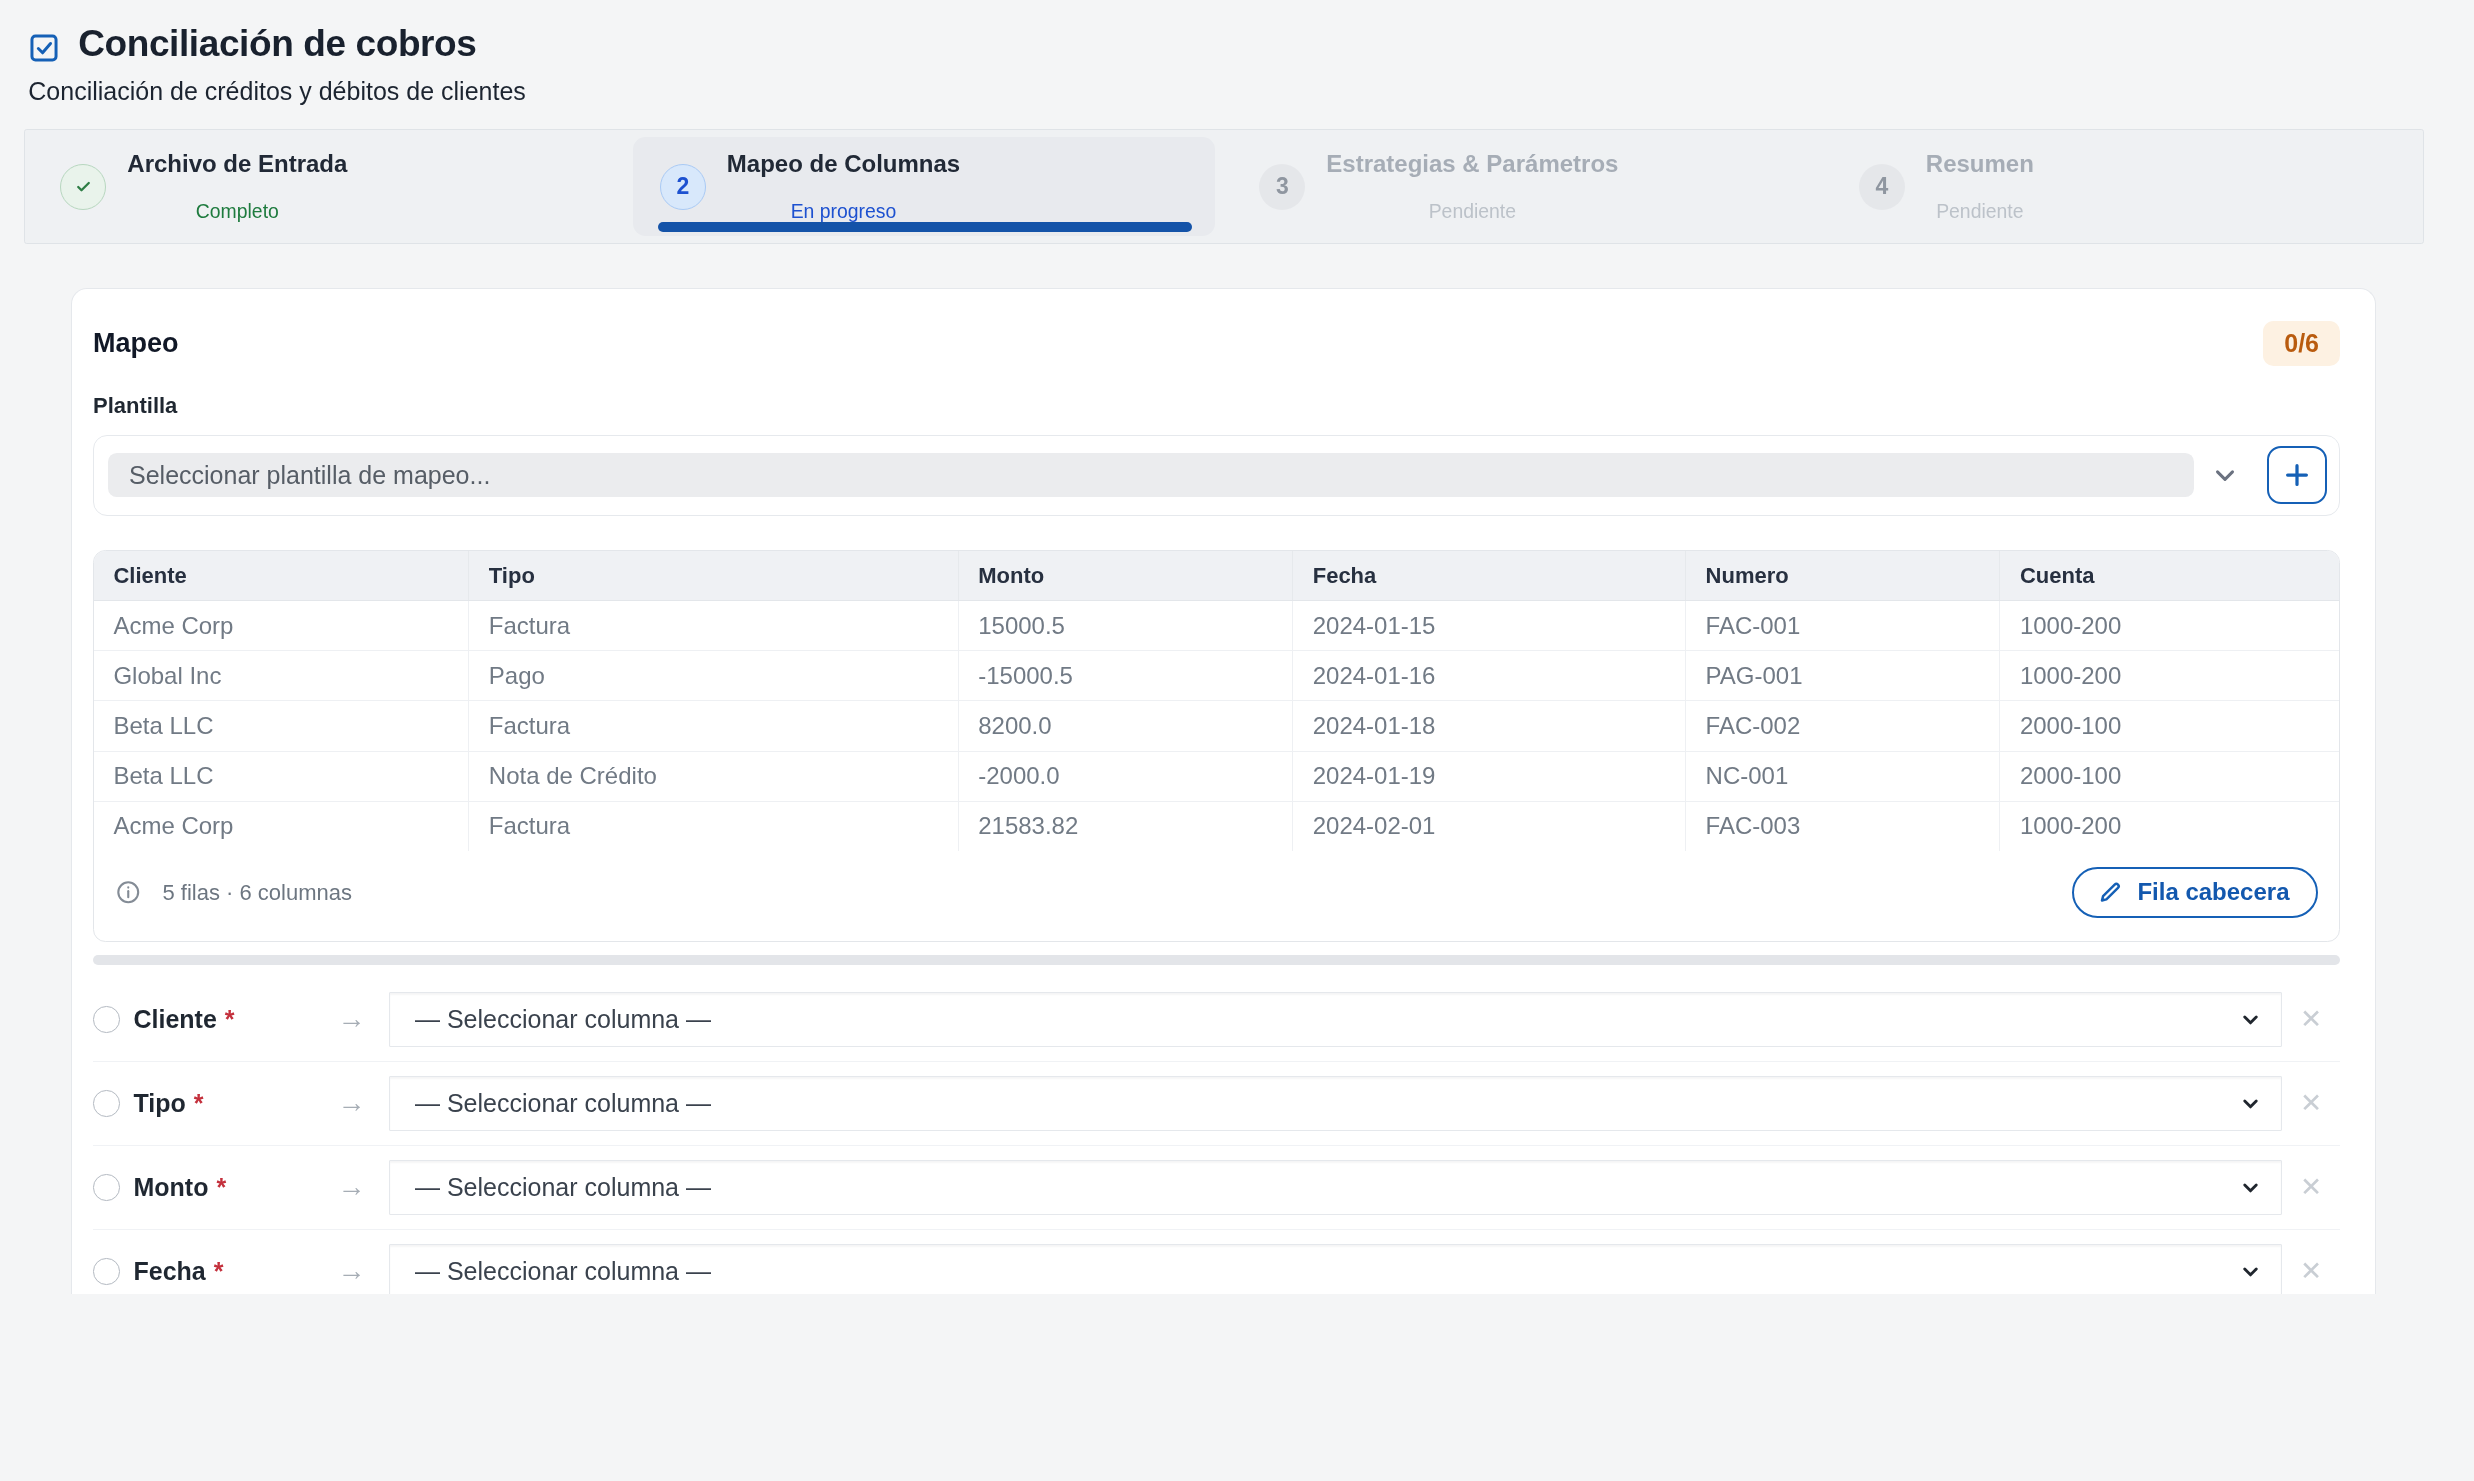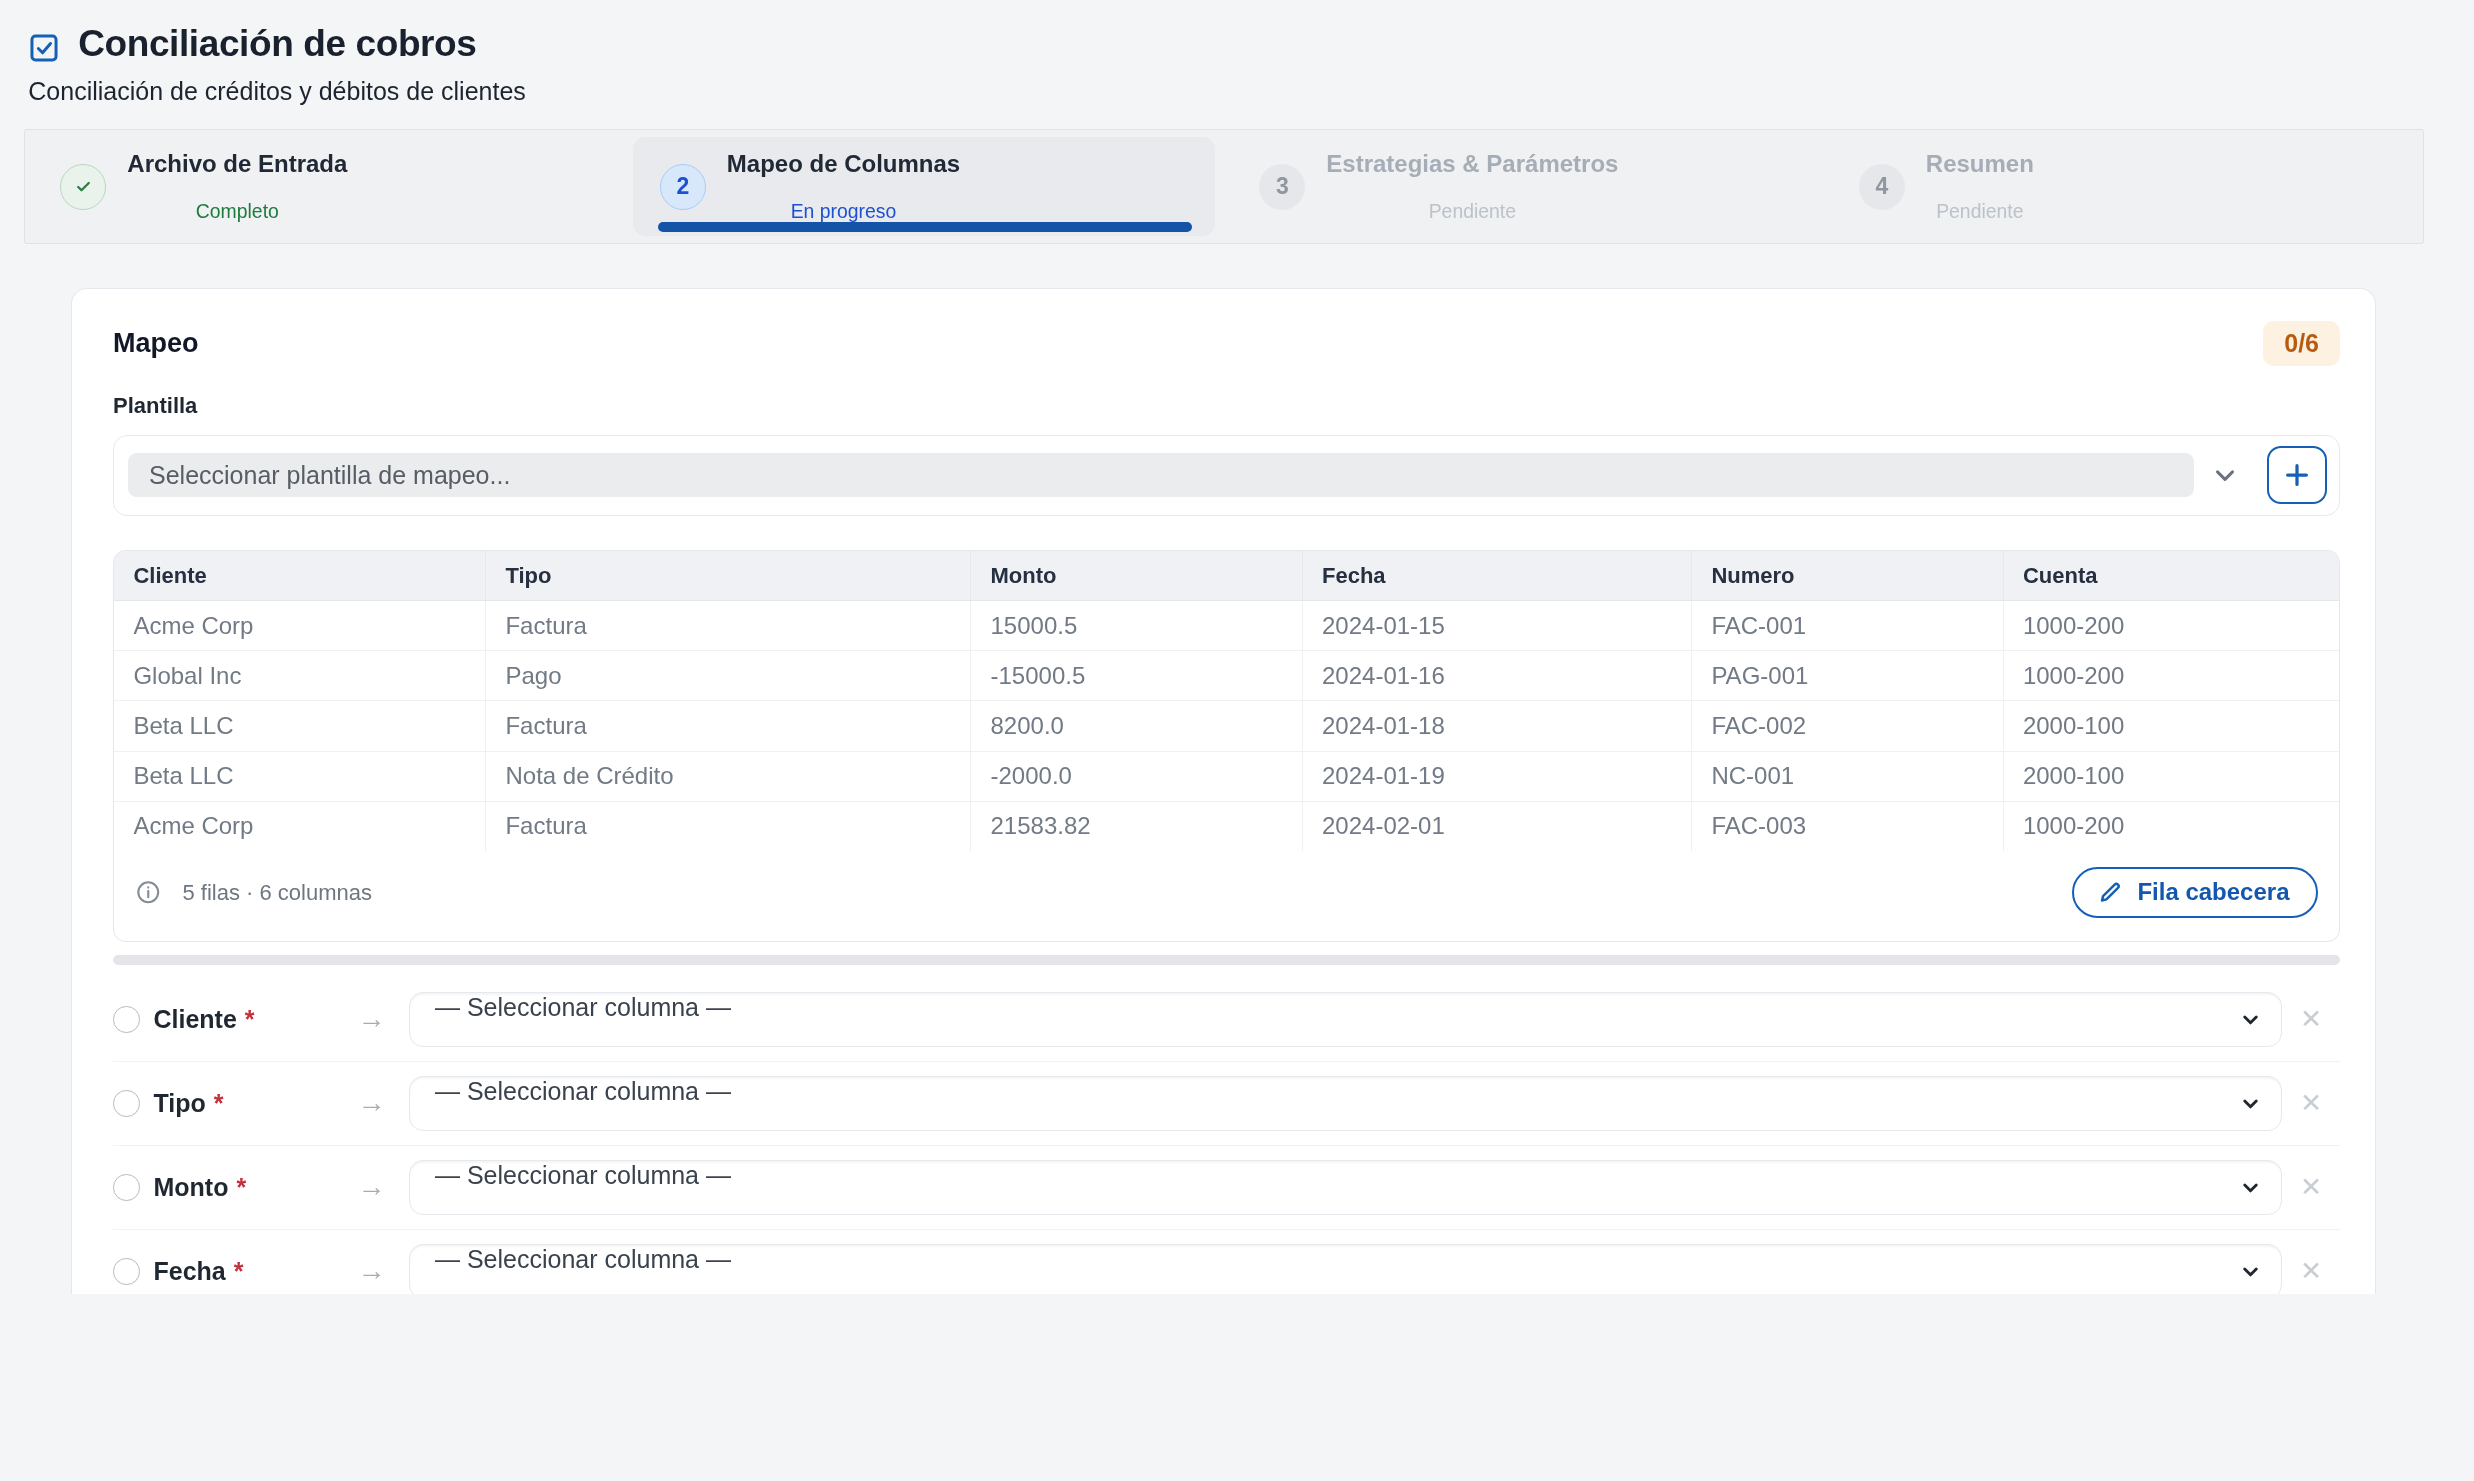--- a/index.html
+++ b/index.html
@@ -30,21 +30,21 @@
   .step.active .step-status { color:#1d51d0; }
   .step.active .bar { position:absolute; left:25px; right:23px; bottom:4.4px;
                       height:9.7px; border-radius:6.2px; background:#1453a8; }
   .step.pending .circle { background:#e5e7ea; }
   .step.pending .num { color:#8f96a0; }
   .step.pending .step-title { color:#a6adb6; }
   .step.pending .step-status { color:#bcc2c9; }
 
   
   .card { margin:44px 99px 0 71px; background:#fff; border:1.8px solid #e5e8ec;
-          border-bottom:none; border-radius:16px 16px 0 0; padding:32px 35px 0 41px;
+          border-bottom:none; border-radius:16px 16px 0 0; padding:32px 35px 0 21px;
           height:1006px; overflow:hidden; }
   .card-head { display:flex; justify-content:space-between; align-items:center; }
   .card-title { font-size:27px; font-weight:700; color:#111827; }
   .badge { background:#fdf1e2; color:#b95b0e; font-size:25px; font-weight:700;
            padding:8px 21px; border-radius:10.6px; }
   .tpl-label { margin-top:26.5px; font-size:22px; font-weight:700; color:#1f2731; }
 
   .tpl-row { margin-top:16px; display:flex; align-items:center; gap:0;
              border:1.8px solid #e6e9ed; border-radius:14px; padding:10.6px 12.4px 10.6px 14px; }
   .tpl-select { flex:1; height:44px; background:#ebecee; border-radius:8.8px;
@@ -78,21 +78,21 @@
   .fields { margin-top:12.4px; }
   .field-row { display:flex; align-items:center; padding:14px 0; }
   .field-row + .field-row { border-top:1.8px solid #f0f2f5; }
   .field-left { width:221px; display:flex; align-items:center; flex:none; }
   .radio { width:26.5px; height:26.5px; border:1.8px solid #b4bac2; border-radius:50%;
            background:#fff; flex:none; cursor:pointer; }
   .field-label { font-size:25px; font-weight:700; color:#1f2731; margin-left:14px; }
   .req { color:#c4303c; font-size:25px; font-weight:700; margin-left:8px; }
   .map-arrow { width:75px; flex:none; text-align:center; color:#a6adb5; font-size:28px; }
   .field-select { flex:1; height:55px; background:#fff; border:1.8px solid #e5e8ec;
-                  border-radius:14px; display:flex; align-items:flex-start;
+                  border-radius:1px; display:flex; align-items:center;
                   padding:0 57px 0 25px; position:relative; font-size:25px; color:#3a424d;
                   box-shadow:inset 0 1.8px 1.8px rgba(30,40,60,0.05); cursor:pointer; }
   .field-select svg { position:absolute; right:19.4px; top:50%; margin-top:-11.5px; }
   .remove { width:58px; flex:none; text-align:center; color:#c9ced4; font-size:26.5px; cursor:pointer; }
 </style>
 </head>
 <body>
 
 <header class="page-header">
   <div class="title-row">

